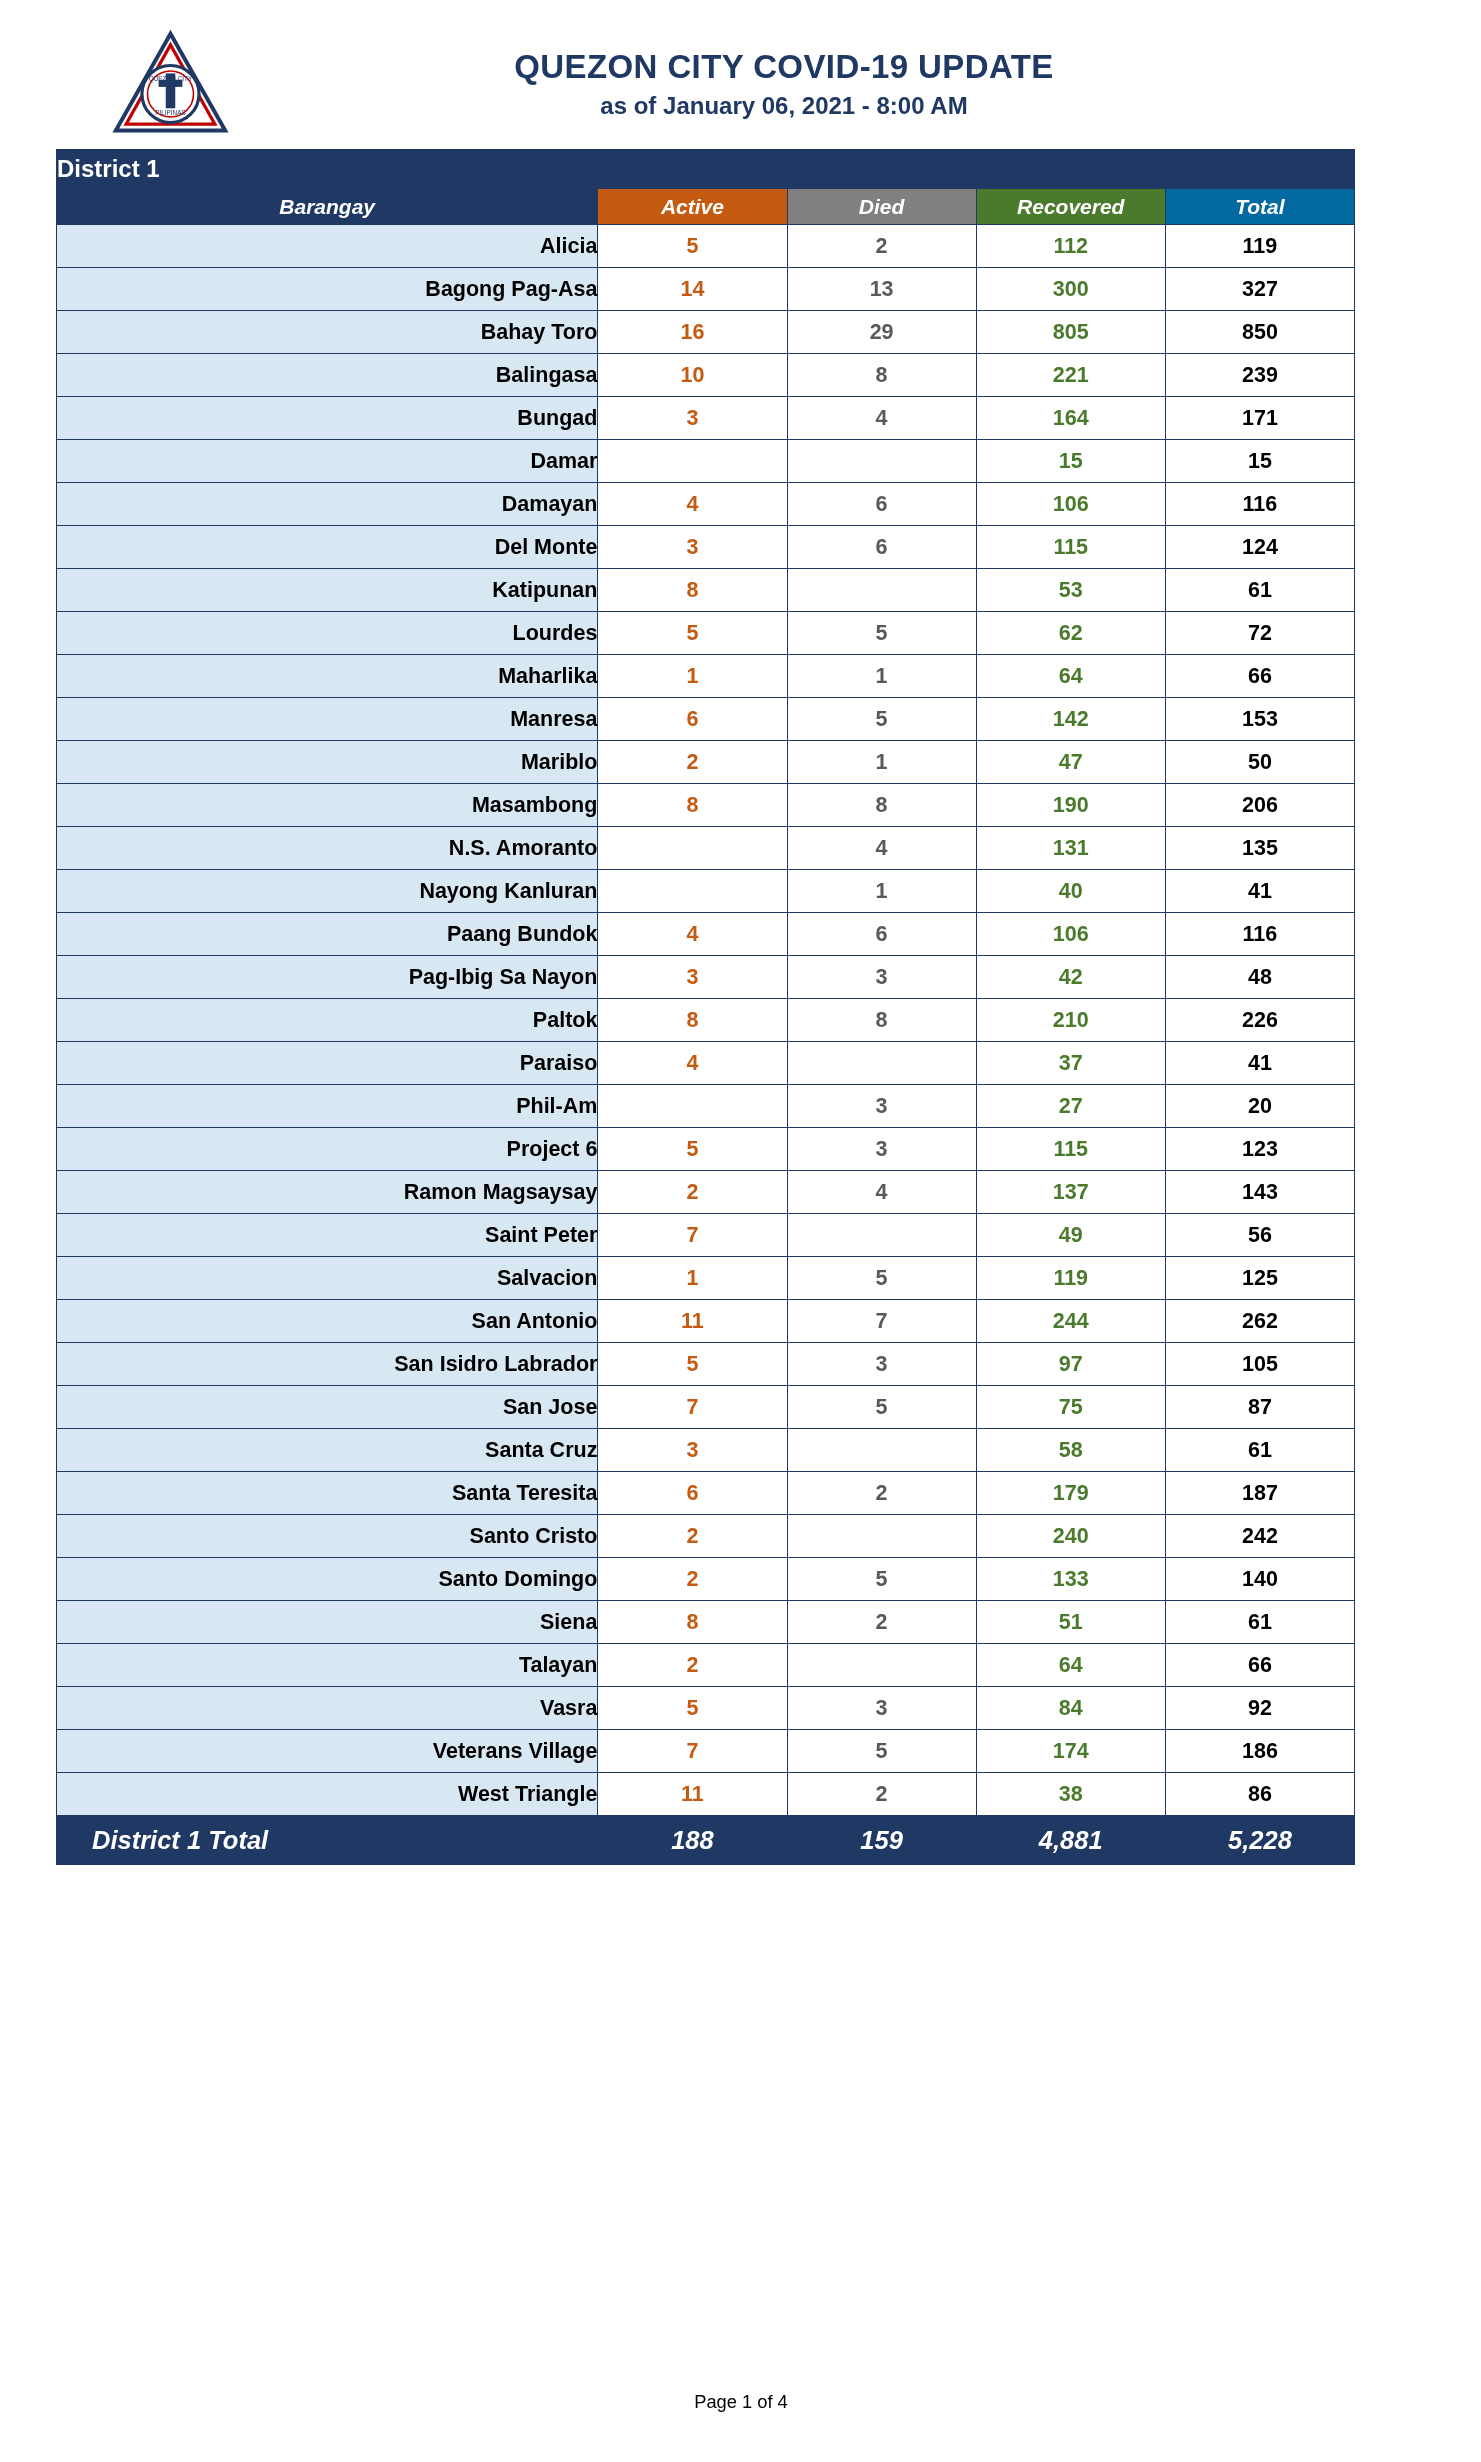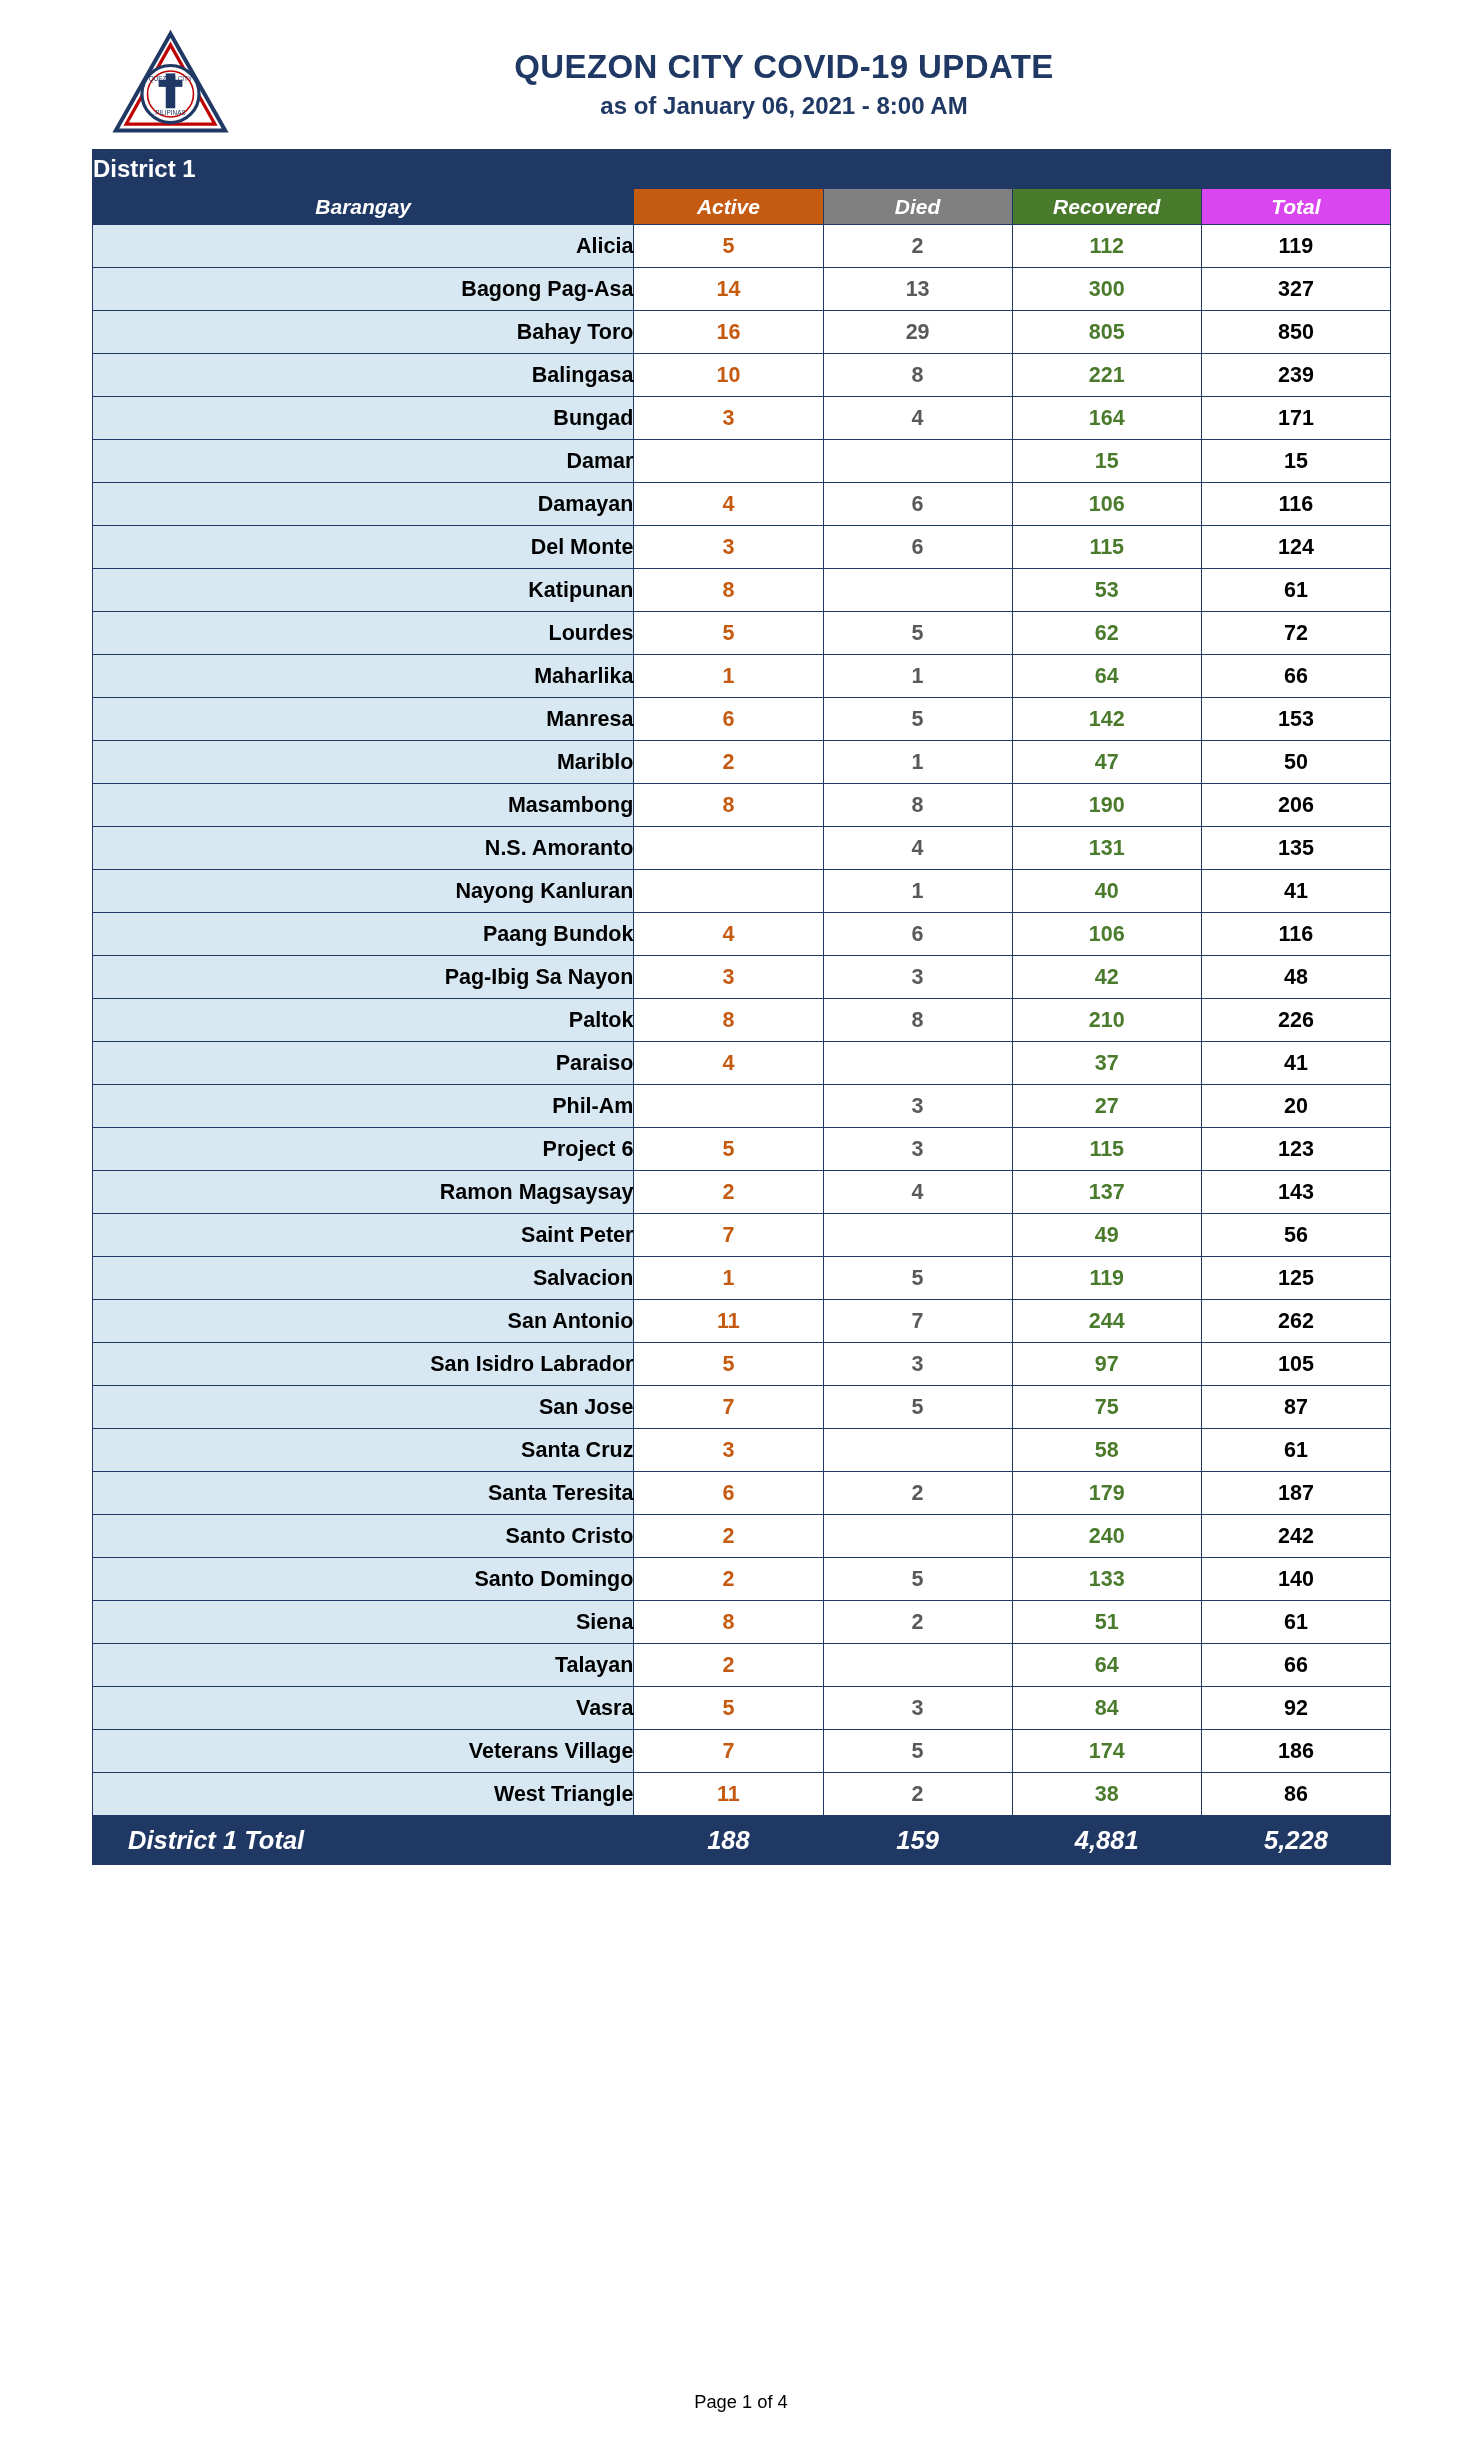--- a/index.html
+++ b/index.html
@@ -57,21 +57,21 @@
   .title-sub {
     color: #1f3864;
     font-size: 24px;
     font-weight: bold;
     margin-top: 6.4px;
     white-space: nowrap;
   }
 
   
   .table-wrap {
-    margin: 22px 92px 0 92px;
+    margin: 22px 92px 0 56px;
   }
   table.covid {
     border-collapse: collapse;
     width: 1299px;
     table-layout: fixed;
   }
   table.covid td, table.covid th {
     border: 0.8px solid #203864;
     padding: 0;
   }
@@ -98,21 +98,21 @@
     font-weight: bold;
     font-style: italic;
     text-align: center;
     color: #ffffff;
     border: 0.8px solid #203864;
   }
   td.h-brgy { background: #203864; }
   td.h-act  { background: #c55a11; }
   td.h-died { background: #808080; }
   td.h-rec  { background: #4a7a2b; }
-  td.h-tot  { background: #d946ef; }
+  td.h-tot  { background: #0369a1; }
 
   tbody tr.data-row td {
     height: 42px;
     font-size: 21.5px;
     font-weight: bold;
     border: 0.8px solid #203864;
   }
   td.brgy {
     background: #d8e8f3;
     color: #000000;

